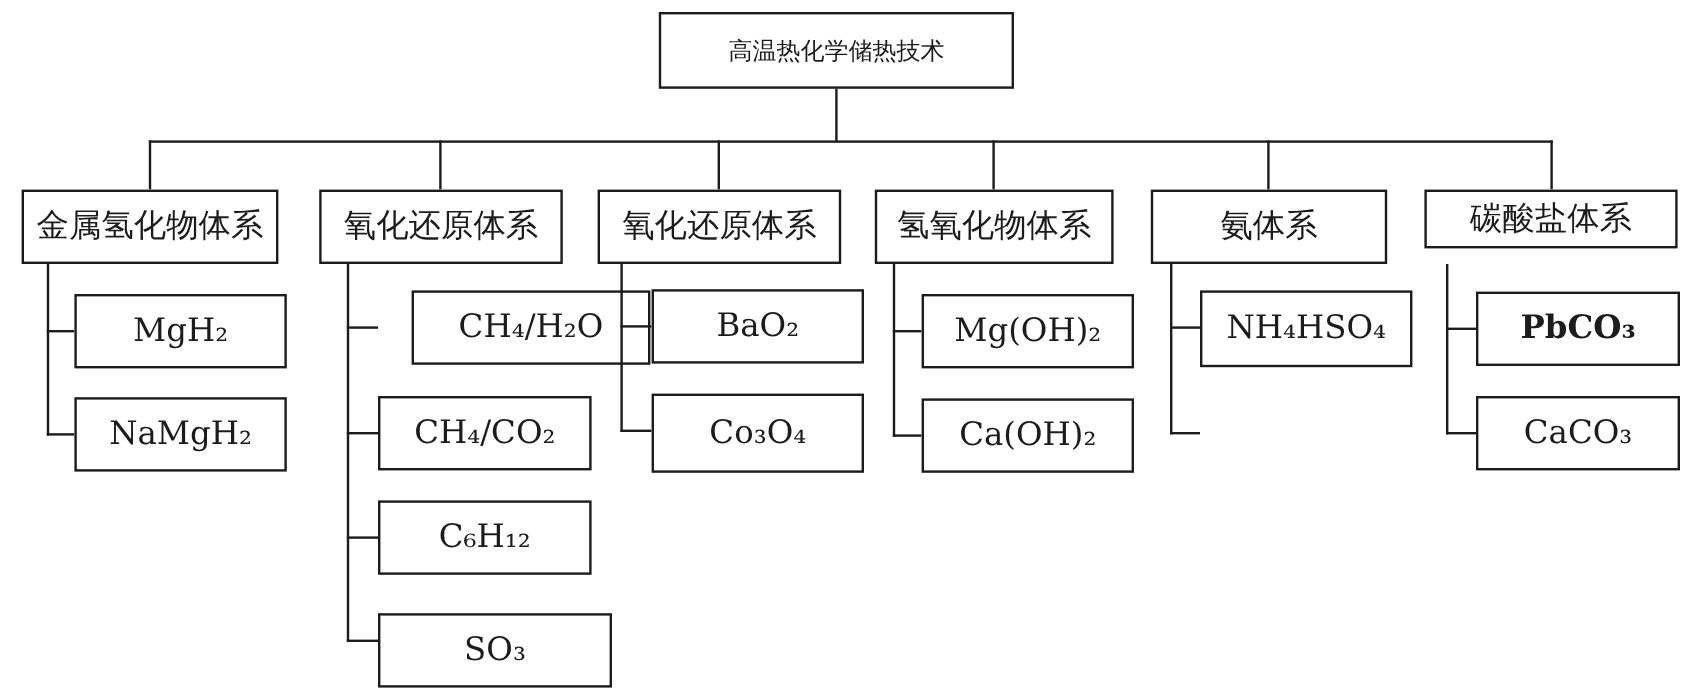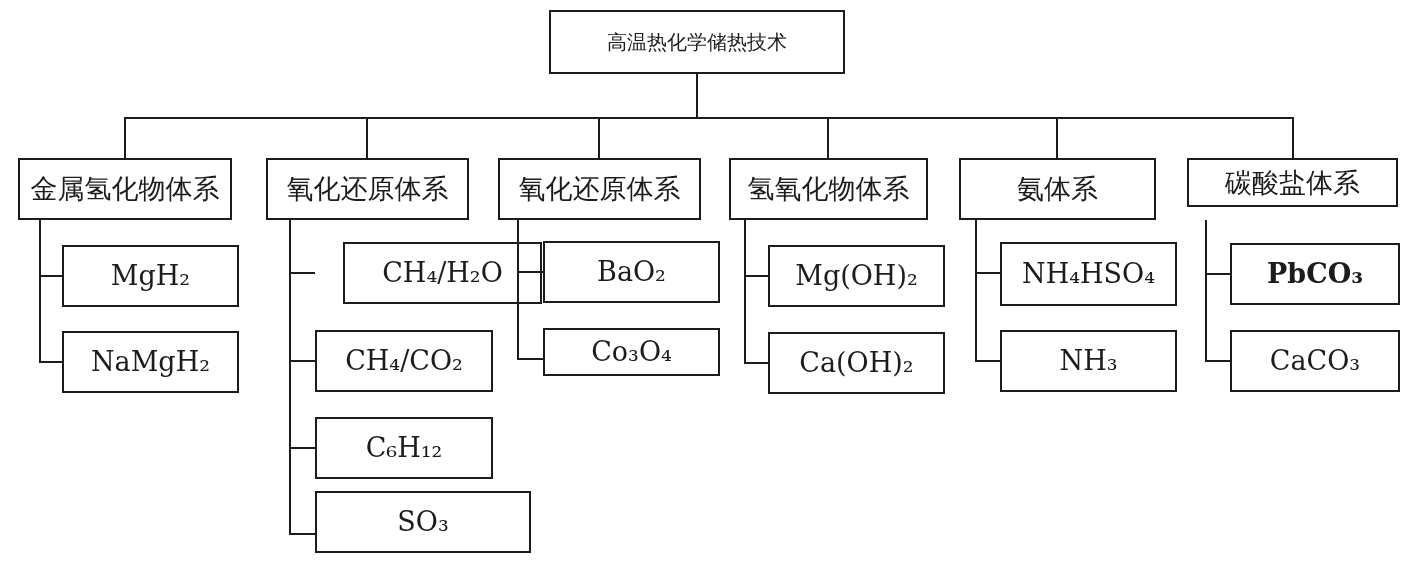--- a/index.html
+++ b/index.html
@@ -61,42 +61,41 @@
 
   <div class="box" style="left:266px; top:158px; width:203px; height:62px;">氧化还原体系</div>
   <div class="line v" style="left:289px; top:220px; height:315px;"></div>
   <div class="line h" style="left:289px; top:272px; width:26px;"></div>
   <div class="line h" style="left:289px; top:360px; width:26px;"></div>
   <div class="line h" style="left:289px; top:447px; width:26px;"></div>
   <div class="line h" style="left:289px; top:533px; width:26px;"></div>
   <div class="box" style="left:315px; top:242px; width:199px; height:62px;margin-left:28px;">CH₄/H₂O</div>
   <div class="box" style="left:315px; top:330px; width:178px; height:62px;">CH₄/CO₂</div>
   <div class="box" style="left:315px; top:417px; width:178px; height:62px;">C₆H₁₂</div>
-  <div class="box" style="left:315px; top:491px; width:216px; height:62px;text-align:center;">SO₃</div>
+  <div class="box" style="left:315px; top:511px; width:195px; height:62px;text-align:center;">SO₃</div>
 
   <div class="box" style="left:498px; top:158px; width:203px; height:62px;">氧化还原体系</div>
   <div class="line v" style="left:517px; top:220px; height:140px;"></div>
   <div class="line h" style="left:517px; top:271px; width:26px;"></div>
   <div class="line h" style="left:517px; top:358px; width:26px;"></div>
   <div class="box" style="left:543px; top:241px; width:177px; height:62px;">BaO₂</div>
-  <div class="box" style="left:543px; top:328px; width:177px; height:48px;">Co₃O₄</div>
+  <div class="box" style="left:543px; top:328px; width:177px; height:66px;">Co₃O₄</div>
 
   <div class="box" style="left:729px; top:158px; width:199px; height:62px;">氢氧化物体系</div>
   <div class="line v" style="left:744px; top:220px; height:144px;"></div>
   <div class="line h" style="left:744px; top:275px; width:24px;"></div>
   <div class="line h" style="left:744px; top:362px; width:24px;"></div>
   <div class="box" style="left:768px; top:245px; width:177px; height:62px;">Mg(OH)₂</div>
   <div class="box" style="left:768px; top:332px; width:177px; height:62px;">Ca(OH)₂</div>
 
   <div class="box" style="left:959px; top:158px; width:197px; height:62px;text-align:center;">氨体系</div>
   <div class="line v" style="left:975px; top:220px; height:142px;"></div>
   <div class="line h" style="left:975px; top:272px; width:25px;"></div>
   <div class="line h" style="left:975px; top:360px; width:25px;"></div>
   <div class="box" style="left:1000px; top:242px; width:177px; height:64px;">NH₄HSO₄</div>
-  <div class="box" style="left:1000px; top:330px; width:177px; height:62px;">NH₃</div>
 
   <div class="box" style="left:1187px; top:158px; width:211px; height:49px;">碳酸盐体系</div>
   <div class="line v" style="left:1205px; top:220px; height:142px;"></div>
   <div class="line h" style="left:1205px; top:273px; width:25px;"></div>
   <div class="line h" style="left:1205px; top:360px; width:25px;"></div>
   <div class="box" style="left:1230px; top:243px; width:170px; height:62px;font-weight:bold;">PbCO₃</div>
   <div class="box" style="left:1230px; top:330px; width:170px; height:62px;">CaCO₃</div>
 
 </div>
 

